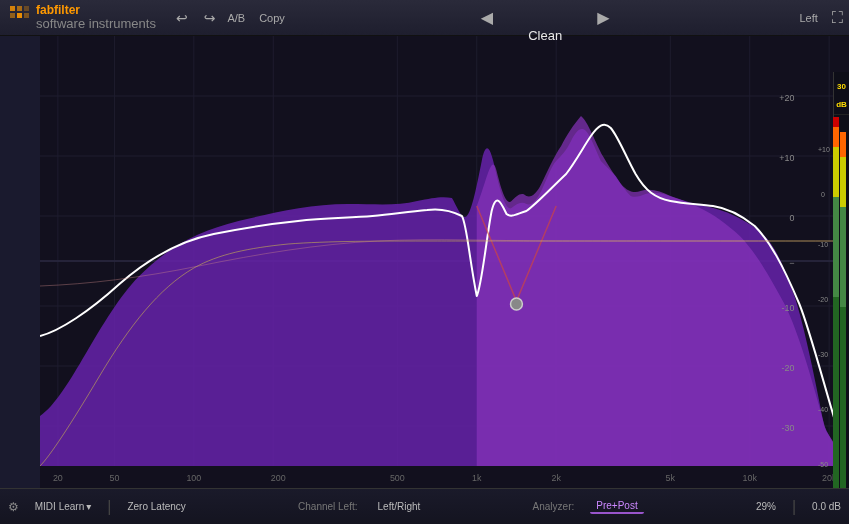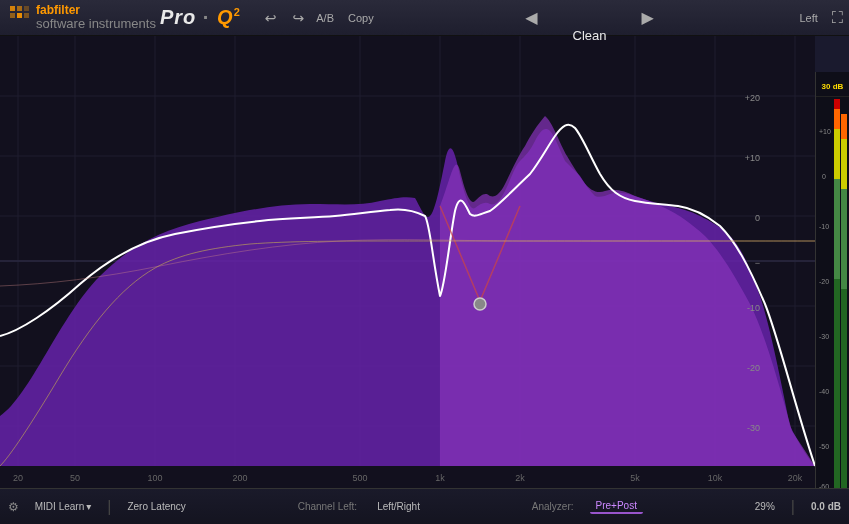--- a/index.html
+++ b/index.html
@@ -138,39 +138,41 @@
       padding: 2px 8px;
     }
 
     
     #eq-area {
       position: relative;
       width: 815px;
       height: 452px;
       background: #12101e;
       overflow: hidden;
+      margin-left: 40px;
     }
 
     #eq-canvas {
       position: absolute;
       top: 0; left: 0;
       width: 100%; height: 100%;
     }
 
     
     #meter-section {
       position: absolute;
       right: 0;
       top: 36px;
-      width: 34px;
+      width: 16px;
       height: 452px;
       background: #0e0e18;
       border-left: 1px solid #333;
       display: flex;
       flex-direction: column;
+      align-items: flex-end;
     }
 
     
     #footer {
       width: 849px;
       height: 36px;
       background: linear-gradient(to bottom, #1a1a2a, #141420);
       display: flex;
       align-items: center;
       gap: 16px;
@@ -237,21 +239,20 @@
 
     #zoom-label {
       color: #bbb;
       font-size: 10px;
       margin-left: auto;
     }
 
     #db-footer {
       color: #bbb;
       font-size: 10px;
-      font-weight: bold;
     }
 
     .eq-wrapper {
       display: flex;
       position: relative;
       width: 849px;
       height: 452px;
     }
   </style>
 </head>
@@ -264,23 +265,20 @@
       <rect x="2" y="2" width="5" height="5" fill="#f90" opacity="0.8"></rect>
       <rect x="9" y="2" width="5" height="5" fill="#f90" opacity="0.6"></rect>
       <rect x="2" y="9" width="5" height="5" fill="#f90" opacity="0.5"></rect>
       <rect x="9" y="9" width="5" height="5" fill="#f90" opacity="0.9"></rect>
       <rect x="16" y="2" width="5" height="5" fill="#f90" opacity="0.3"></rect>
       <rect x="16" y="9" width="5" height="5" fill="#f90" opacity="0.4"></rect>
     </svg>
     <div id="logo-text">
       <span style="color:#f90;font-weight:bold;font-size:12px;">fabfilter</span>
       <span>software instruments</span>
-    </div>
-    <div id="pro-q-title">
-      <span class="pro">Pro</span> <span style="color:#888">·</span> <span class="q">Q</span><sup style="font-size:11px;color:#f90">2</sup>
     </div>
   </div>
 
   <div id="header-controls">
     <button class="header-btn">↩</button>
     <button class="header-btn">↪</button>
     <span id="ab-label" style="color:#aaa;font-size:11px;">A/B</span>
     <button id="copy-btn">Copy</button>
   </div>
 

